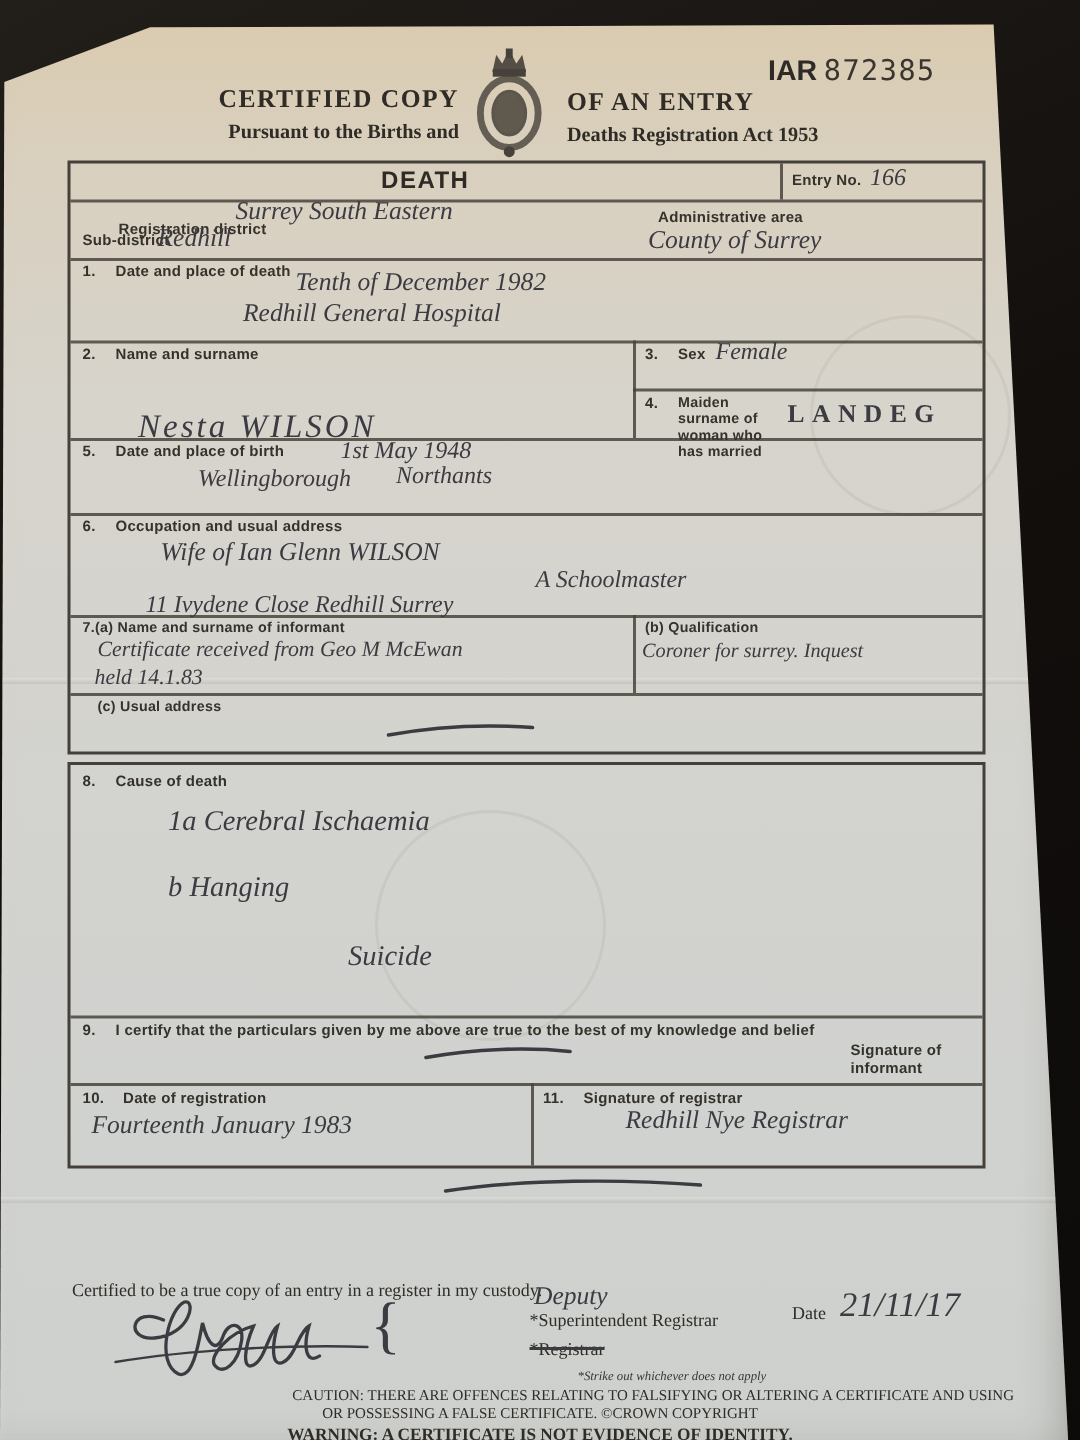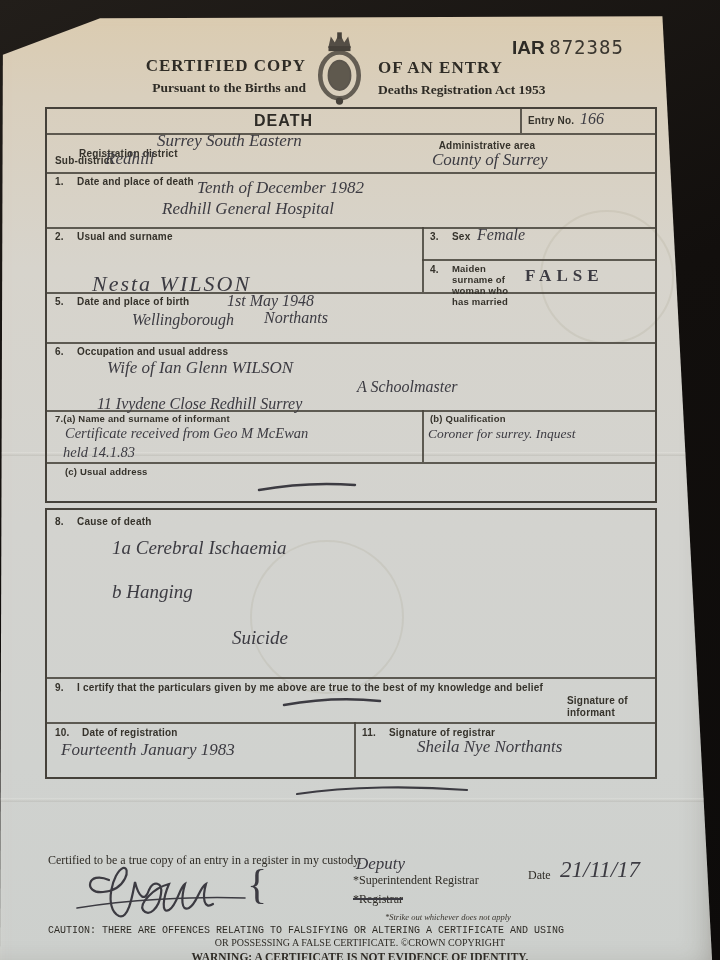--- a/index.html
+++ b/index.html
@@ -78,30 +78,30 @@
     <span class="hw" style="left:58px;top:41px;font-size:17px;">Redhill</span>
     <span class="lbl" style="left:365px;top:31px;width:150px;text-align:center;">Administrative area</span>
     <span class="hw" style="left:385px;top:42px;font-size:17px;">County of Surrey</span>
 
     <span class="lbl" style="left:8px;top:67px;">1.</span>
     <span class="lbl" style="left:30px;top:67px;">Date and place of death</span>
     <span class="hw" style="left:150px;top:70px;font-size:17px;">Tenth of December 1982</span>
     <span class="hw" style="left:115px;top:91px;font-size:17px;">Redhill General Hospital</span>
 
     <span class="lbl" style="left:8px;top:122px;">2.</span>
-    <span class="lbl" style="left:30px;top:122px;">Usual and surname</span>
+    <span class="lbl" style="left:30px;top:122px;">Name and surname</span>
     <span class="hw" style="left:45px;top:140px;font-size:22px;letter-spacing:2px;margin-top:24px;">Nesta  WILSON</span>
 
     <span class="lbl" style="left:383px;top:122px;">3.</span>
     <span class="lbl" style="left:405px;top:122px;">Sex</span>
     <span class="hw" style="left:430px;top:118px;font-size:16px;">Female</span>
 
     <span class="lbl" style="left:383px;top:155px;">4.</span>
     <span class="lbl lbl-sm" style="left:405px;top:155px;width:72px;">Maiden surname of woman who has married</span>
-    <span class="hw" style="left:478px;top:158px;font-size:17px;font-style:normal;letter-spacing:5px;font-weight:600;">FALSE</span>
+    <span class="hw" style="left:478px;top:158px;font-size:17px;font-style:normal;letter-spacing:5px;font-weight:600;">LANDEG</span>
 
     <span class="lbl" style="left:8px;top:187px;">5.</span>
     <span class="lbl" style="left:30px;top:187px;">Date and place of birth</span>
     <span class="hw" style="left:180px;top:184px;font-size:16px;">1st May 1948</span>
     <span class="hw" style="left:85px;top:203px;font-size:16px;">Wellingborough</span>
     <span class="hw" style="left:217px;top:201px;font-size:16px;">Northants</span>
 
     <span class="lbl" style="left:8px;top:237px;">6.</span>
     <span class="lbl" style="left:30px;top:237px;">Occupation and usual address</span>
     <span class="hw" style="left:60px;top:250px;font-size:17px;">Wife of Ian Glenn WILSON</span>
@@ -136,21 +136,21 @@
     <svg class="abs" style="left:235px;top:186px;" width="100" height="12" viewBox="0 0 100 12">
       <path d="M2,9 C35,3 70,2 98,5" stroke="#3c3b42" stroke-width="2.4" fill="none" stroke-linecap="round"></path>
     </svg>
     <span class="lbl" style="left:520px;top:185px;width:82px;text-align:left;">Signature of informant</span>
 
     <span class="lbl" style="left:8px;top:217px;">10.</span>
     <span class="lbl" style="left:35px;top:217px;">Date of registration</span>
     <span class="hw" style="left:14px;top:231px;font-size:17px;">Fourteenth January 1983</span>
     <span class="lbl" style="left:315px;top:217px;">11.</span>
     <span class="lbl" style="left:342px;top:217px;">Signature of registrar</span>
-    <span class="hw" style="left:370px;top:228px;font-size:17px;">Sheila Nye  Northants</span>
+    <span class="hw" style="left:370px;top:228px;font-size:17px;">Redhill Nye  Registrar</span>
   </div>
 
   <svg class="abs" style="left:295px;top:784px;" width="175" height="14" viewBox="0 0 175 14">
     <path d="M2,10 C55,2 120,2 172,6" stroke="#3c3b42" stroke-width="2.2" fill="none" stroke-linecap="round"></path>
   </svg>
 
   <div class="abs serif" style="left:48px;top:853px;font-size:12px;color:#2f2c26;">Certified to be a true copy of an entry in a register in my custody.</div>
 
   <svg class="abs" style="left:75px;top:858px;" width="200" height="62" viewBox="0 0 200 62">
     <path d="M34,22 C12,12 8,36 28,34 C52,32 56,8 48,10 C38,14 28,50 44,58 C54,62 58,34 60,24 C64,40 70,44 74,32 C78,22 88,24 86,36 C84,50 74,60 68,52 C64,46 78,30 94,26 C88,40 86,56 94,52 C102,48 104,30 110,26 C106,40 106,54 114,50 C122,46 124,30 131,26 C127,40 129,52 138,46" stroke="#3c3b42" stroke-width="2.2" fill="none" stroke-linecap="round"></path>
@@ -159,17 +159,17 @@
   <span class="abs serif" style="left:247px;top:860px;font-size:42px;font-weight:300;color:#3c3b42;">{</span>
 
   <span class="hw" style="left:356px;top:855px;font-size:17px;">Deputy</span>
   <div class="abs serif" style="left:353px;top:873px;font-size:12px;color:#2f2c26;">*Superintendent Registrar</div>
   <div class="abs serif strike" style="left:353px;top:892px;font-size:12px;color:#2f2c26;">*Registrar</div>
   <div class="abs serif" style="left:385px;top:912px;font-size:8.5px;font-style:italic;color:#3a362f;">*Strike out whichever does not apply</div>
 
   <span class="abs serif" style="left:528px;top:868px;font-size:12px;color:#2f2c26;">Date</span>
   <span class="hw" style="left:560px;top:858px;font-size:23px;">21/11/17</span>
 
-  <div class="abs serif" style="left:48px;top:925px;width:600px;text-align:left;font-size:10px;color:#2f2c26;font-family:Liberation Mono, monospace;">CAUTION: THERE ARE OFFENCES RELATING TO FALSIFYING OR ALTERING A CERTIFICATE AND USING</div>
+  <div class="abs serif" style="left:76px;top:925px;width:600px;text-align:right;font-size:10px;color:#2f2c26;">CAUTION: THERE ARE OFFENCES RELATING TO FALSIFYING OR ALTERING A CERTIFICATE AND USING</div>
   <div class="abs serif" style="left:60px;top:937px;width:600px;text-align:center;font-size:10px;color:#2f2c26;">OR POSSESSING A FALSE CERTIFICATE. ©CROWN COPYRIGHT</div>
   <div class="abs serif" style="left:60px;top:951px;width:600px;text-align:center;font-size:11.5px;font-weight:bold;color:#2f2c26;">WARNING: A CERTIFICATE IS NOT EVIDENCE OF IDENTITY.</div>
 
 </div>
 
 </body></html>

